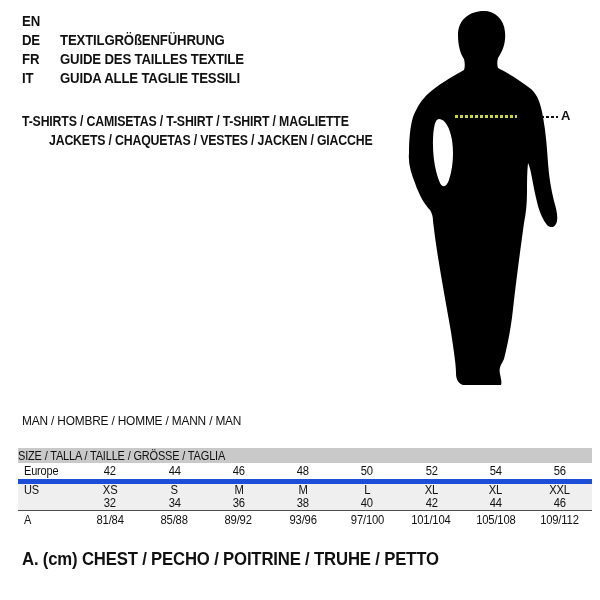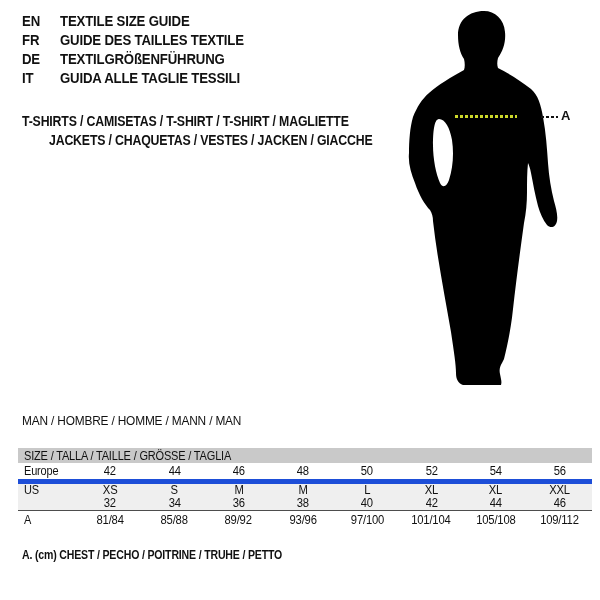--- a/index.html
+++ b/index.html
@@ -35,48 +35,47 @@
     position: absolute; left: 541px; top: 116px; width: 17px; height: 2px;
     background: repeating-linear-gradient(90deg, #111 0 3px, rgba(0,0,0,0) 3px 5px);
   }
   .pointer-label { position: absolute; left: 561px; top: 108px; font-size: 13px; font-weight: bold; }
 
   
   .man-heading { position: absolute; left: 22px; top: 413px; font-size: 13.5px; font-weight: normal; }
 
   
   .size-table { position: absolute; left: 18px; top: 448px; width: 574px; font-size: 12.5px; }
-  .t-header { height: 15px; background: #c9c9c9; display: flex; align-items: center; padding-left: 6px; }
+  .t-header { height: 15px; background: #c9c9c9; display: flex; align-items: center; }
   .t-row { display: flex; align-items: center; height: 16px; }
   .t-row.band { background: #efefef; }
   .t-row.bt { border-top: 5px solid #1d4ed8; }
   .t-row.bb { border-bottom: 1px solid #4d4d4d; align-items: center; }
   .t-label { width: 60px; padding-left: 6px; }
   .t-cell { flex: 1 1 0; text-align: center; }
 
   
-  .footnote { position: absolute; left: 22px; top: 548px; font-size: 12px; font-weight: bold; }
+  .footnote { position: absolute; left: 22px; top: 548px; font-size: 19px; font-weight: bold; }
 </style>
 </head>
 <body>
 
 <div class="page">
 
   <div class="lang-list">
     <div class="lang-row">
       <span class="lang-code"><span class="cond">EN</span></span>
-      <span class="lang-label"><span class="cond">TEXTILE SIZE GUIDE</span></span>
+    </div>
+    <div class="lang-row">
+      <span class="lang-code"><span class="cond">DE</span></span>
+      <span class="lang-label"><span class="cond">TEXTILGRÖßENFÜHRUNG</span></span>
     </div>
     <div class="lang-row">
       <span class="lang-code"><span class="cond">FR</span></span>
       <span class="lang-label"><span class="cond">GUIDE DES TAILLES TEXTILE</span></span>
-    </div>
-    <div class="lang-row">
-      <span class="lang-code"><span class="cond">DE</span></span>
-      <span class="lang-label"><span class="cond">TEXTILGRÖßENFÜHRUNG</span></span>
     </div>
     <div class="lang-row">
       <span class="lang-code"><span class="cond">IT</span></span>
       <span class="lang-label"><span class="cond">GUIDA ALLE TAGLIE TESSILI</span></span>
     </div>
   </div>
 
   <div class="cat1">
     <span class="cond">T-SHIRTS / CAMISETAS / T-SHIRT / T-SHIRT / MAGLIETTE</span>
   </div>

